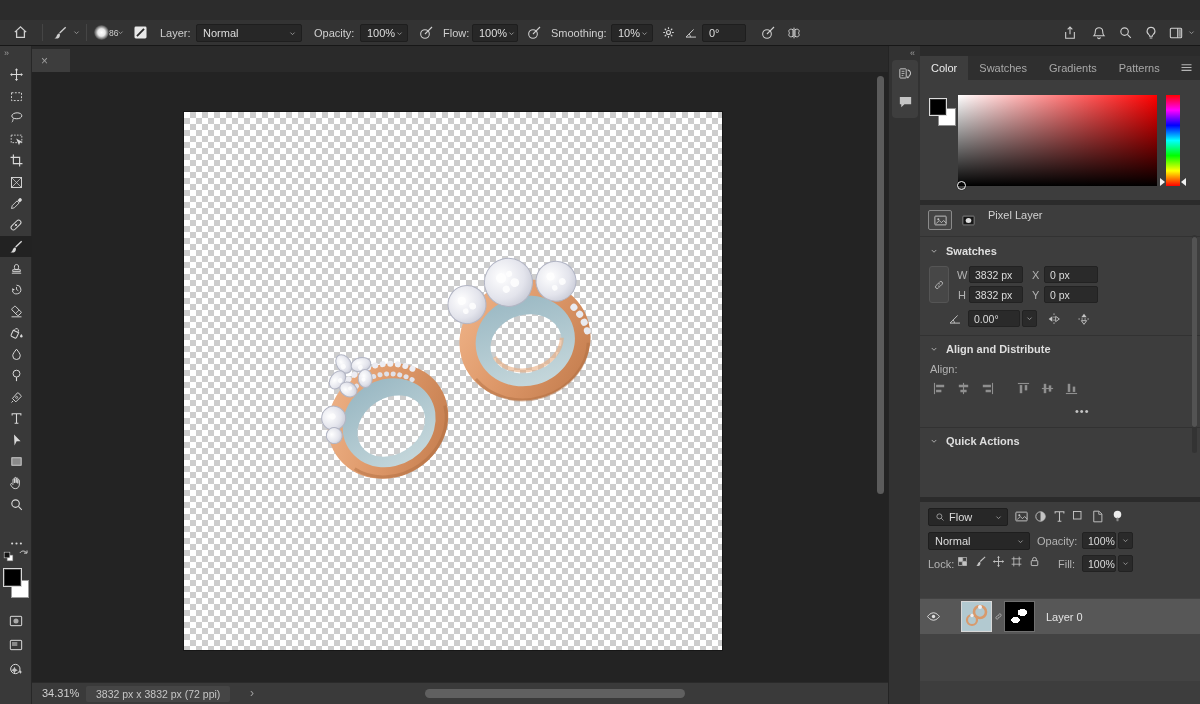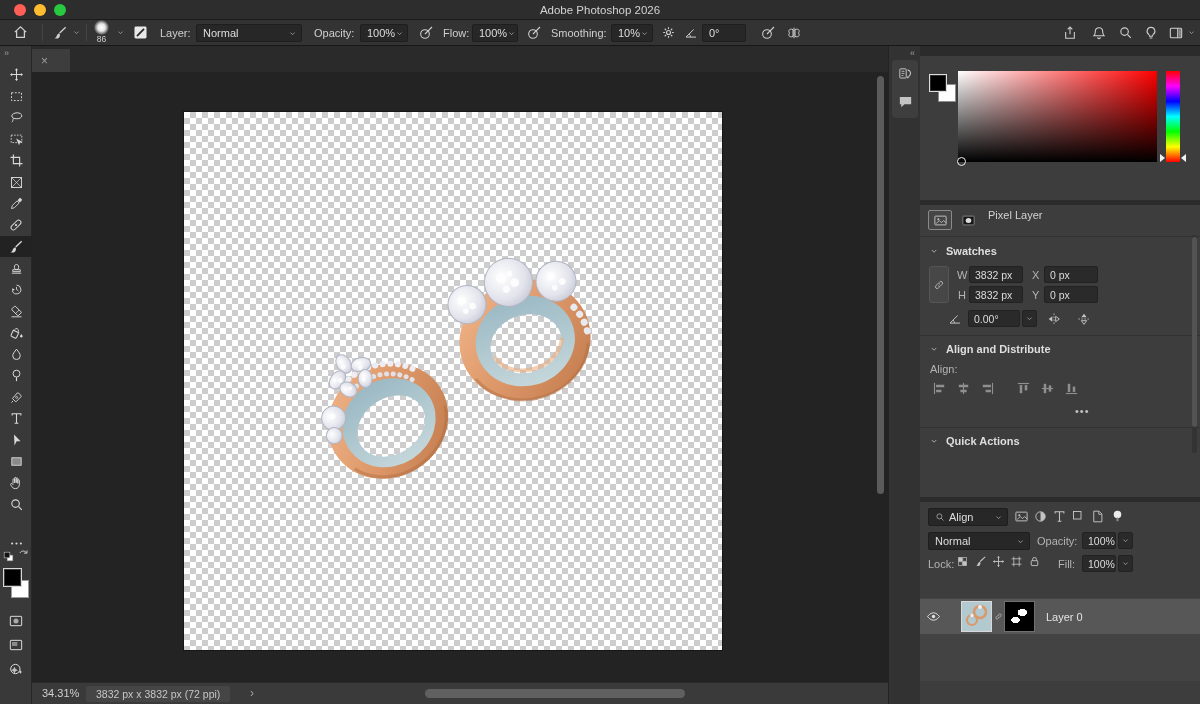--- a/index.html
+++ b/index.html
@@ -345,46 +345,40 @@
         <path d="M12 8.5v7M8.5 12h7" stroke="currentColor" stroke-width="1.5"></path>
       </symbol>
 <symbol id="s-trash" viewBox="0 0 24 24">
         <path d="M4.5 6.5h15M9.5 6.5V4.5h5v2M6.5 6.5l1 13.5h9l1-13.5M10 10v7M14 10v7" fill="none" stroke="currentColor" stroke-width="1.4"></path>
       </symbol>
 </defs>
 </svg>
 
 <div id="app">
 
-  <div class="abs" id="titlebar">
-    <div class="light" style="left:14px;background:#ff5f57"></div>
-    <div class="light" style="left:34px;background:#febc2e"></div>
-    <div class="light" style="left:54px;background:#28c840"></div>
-    <div id="win-title">Adobe Photoshop 2026</div>
-  </div>
 
   <div class="abs" id="optionsbar">
     <div class="opt" style="left:12px">
         <svg class="ic" width="17" height="17">
           <use href="#s-home"></use>
         </svg>
       </div>
     <div class="sep" style="left:42px"></div>
     <div class="opt" style="left:52px">
         <svg class="ic" width="16" height="16">
           <use href="#s-brush"></use>
         </svg>
       </div>
     <div class="opt" style="left:72px;color:#9a9a9a">
         <svg class="ic" width="9" height="9">
           <use href="#s-chev"></use>
         </svg>
       </div>
     <div class="sep" style="left:86px"></div>
-    <div class="opt" style="left:94px;flex-direction:column;justify-content:flex-start">
+    <div class="opt" style="left:94px;flex-direction:row;justify-content:flex-start">
       <div class="brush-dot"></div>
       <div class="bsize">86</div>
     </div>
     <div class="opt" style="left:116px;color:#9a9a9a">
         <svg class="ic" width="9" height="9">
           <use href="#s-chev"></use>
         </svg>
       </div>
     <div class="opt" style="left:132px">
         <svg class="ic" width="17" height="17">
@@ -729,20 +723,31 @@
           <svg class="ic" width="17" height="17">
             <use href="#s-comment"></use>
           </svg>
         </div>
     </div>
   </div>
 
   <div class="abs" id="rightdock">
 
     <div class="panel" style="top:10px;height:144px">
+      <div class="ptabs">
+        <div class="ptab on">Color</div>
+        <div class="ptab">Swatches</div>
+        <div class="ptab">Gradients</div>
+        <div class="ptab">Patterns</div>
+        <div class="pmenu">
+            <svg class="ic" width="15" height="15">
+              <use href="#s-menu"></use>
+            </svg>
+          </div>
+      </div>
       <div class="pbody" style="height:120px">
         <div class="fgsw" style="left:18px;top:28px;background:#ffffff"></div>
         <div class="fgsw" style="left:9px;top:18px;background:#000000;border-color:#dcdcdc;box-shadow:0 0 0 1px #2b2b2b inset"></div>
         <div id="sbbox">
           <div id="sbpick"></div>
         </div>
         <div id="huestrip"></div>
         <div class="huemark" style="left:240px;top:98px;border-left:5px solid #f2f2f2"></div>
         <div class="huemark" style="left:261px;top:98px;border-right:5px solid #f2f2f2"></div>
       </div>
@@ -864,21 +869,21 @@
       </div>
     </div>
 
     <div class="panel" style="top:456px;height:202px">
       <div class="pbody" style="height:178px">
 
         <div class="dd abs" style="left:8px;top:6px;width:80px;gap:4px">
           <svg class="ic" width="10" height="10" style="color:#b5b5b5">
               <use href="#s-search"></use>
             </svg>
-          <span>Align</span>
+          <span>Flow</span>
           <svg class="ic chev" width="9" height="9">
               <use href="#s-chev"></use>
             </svg>
         </div>
         <div class="abs iconbtn" style="left:94px;top:7px">
             <svg class="ic" width="15" height="15">
               <use href="#s-imgicon"></use>
             </svg>
           </div>
         <div class="abs iconbtn" style="left:113px;top:7px">

